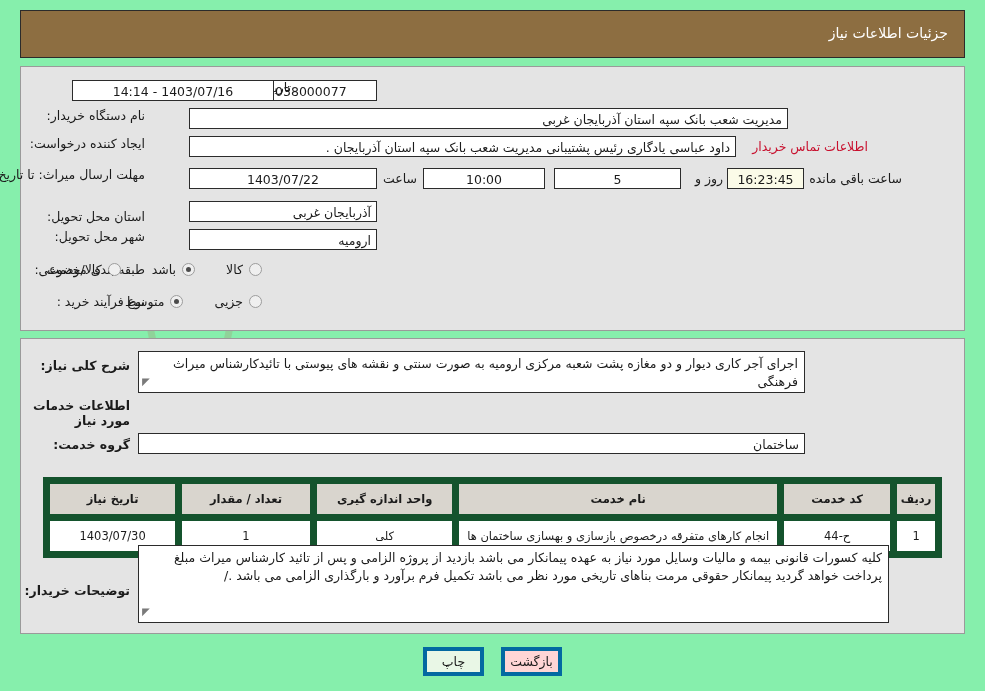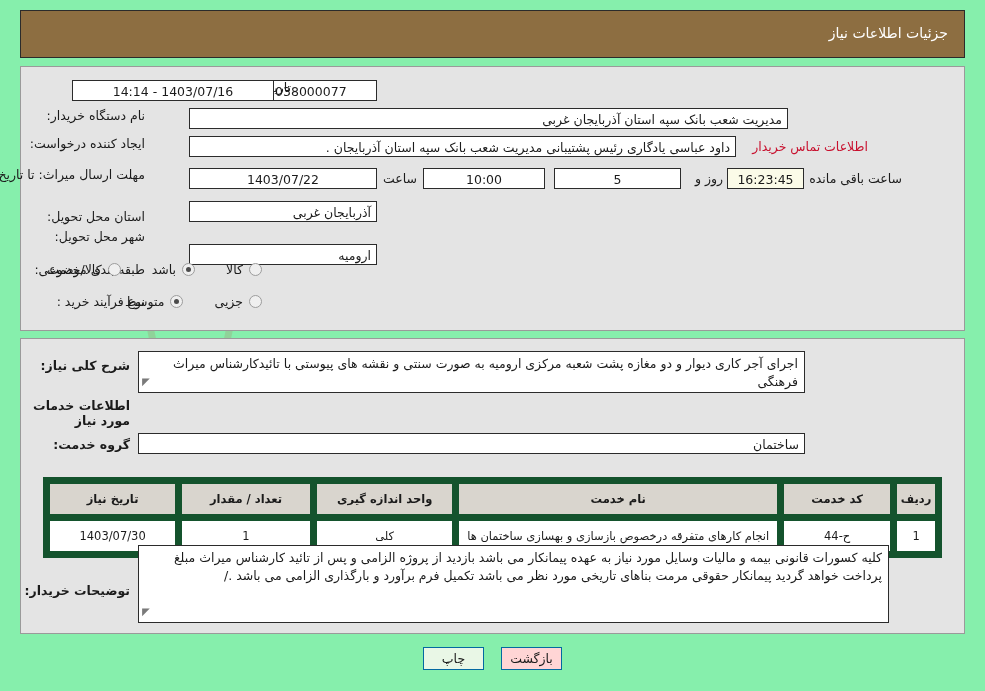--- a/index.html
+++ b/index.html
@@ -195,21 +195,21 @@
     position: absolute;
     left: 0;
     top: 647px;
     width: 985px;
     display: flex;
     justify-content: center;
     gap: 17px;
     z-index: 3;
   }
   .btn {
-    border: 1px solid #0369a1;
+    border: 4px solid #0369a1;
     font-size: 12.5px;
     color: #1b1b1b;
     padding: 3px 0;
     width: 61px;
     text-align: center;
     cursor: pointer;
     font-family: inherit;
   }
   .btn-print  { background: #e9f7e6; }
   .btn-back   { background: #ffd5d5; }
@@ -268,21 +268,21 @@
   <span class="lbl" style="position:absolute; right:83px; top:171px; z-index:3;">ساعت باقی مانده</span>
 
   <div class="row" style="right:840px; top:201px;margin-top:8px;">
     <span class="lbl">استان محل تحویل:</span>
   </div>
   <div class="fld right" style="position:absolute; right:608px; top:201px; width:188px; z-index:3;">آذربایجان غربی</div>
 
   <div class="row" style="right:840px; top:229px;">
     <span class="lbl">شهر محل تحویل:</span>
   </div>
-  <div class="fld right" style="position:absolute; right:608px; top:229px; width:188px; z-index:3;margin-top:15px;">ارومیه</div>
+  <div class="fld right" style="position:absolute; right:608px; top:229px; width:188px; z-index:3;">ارومیه</div>
 
   <div class="row" style="right:840px; top:262px;">
     <span class="lbl">طبقه بندی موضوعی:</span>
   </div>
   <div style="position:absolute; right:723px; top:261px; z-index:3;">
     <span class="opt">
       <span class="radio"></span>
       <span>کالا</span>
     </span>
     <span class="opt">

